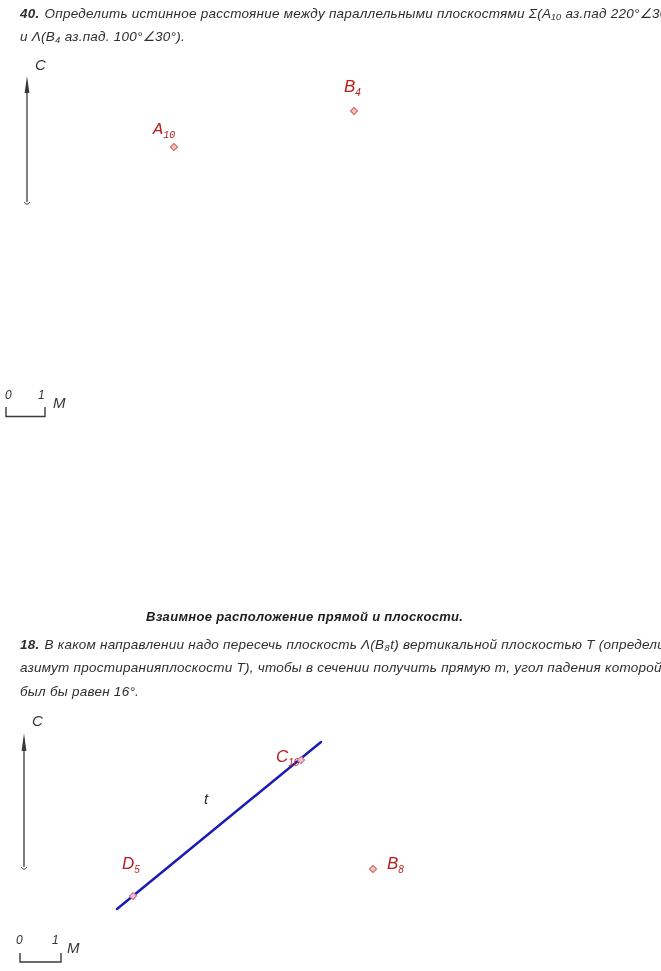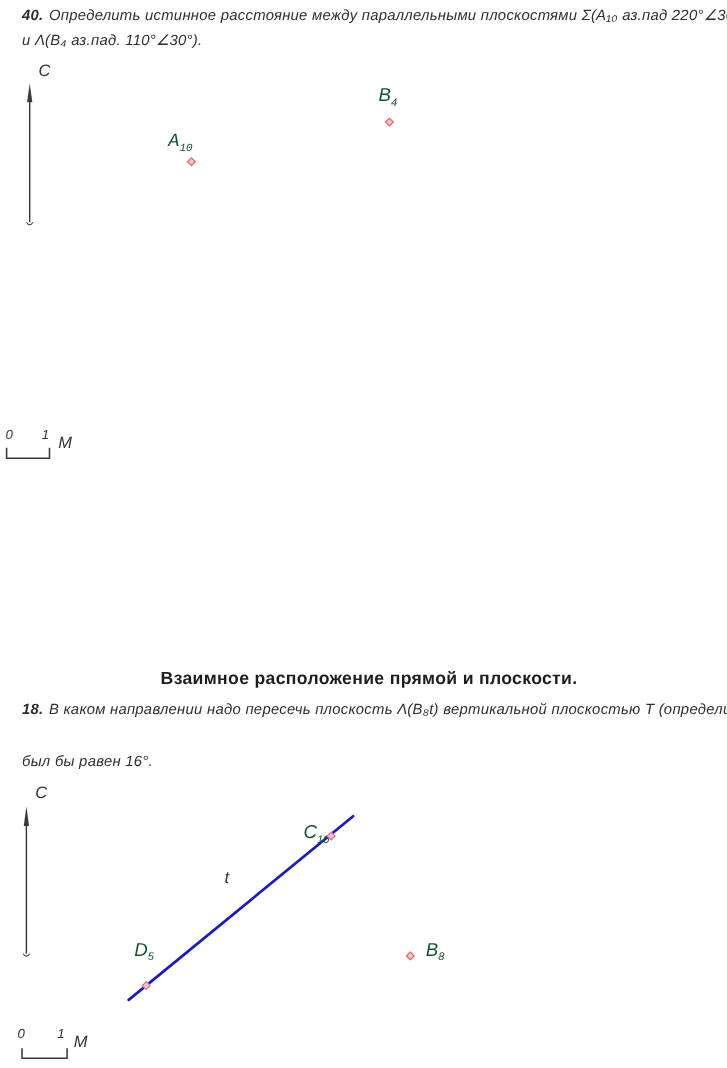--- a/index.html
+++ b/index.html
@@ -6,45 +6,45 @@
   #page {
     position:relative; width:661px; height:971px; background:#ffffff;
     font-family:"Liberation Sans", sans-serif; color:#2b2b2b; overflow:hidden;
   }
   .tline {
     position:absolute; font-style:italic; font-size:13.5px; letter-spacing:.25px;
     white-space:nowrap; color:#2e2e2e;
   }
   .tnum { font-weight:bold; margin-right:5px; }
   .title {
-    position:absolute; font-weight:bold; font-size:16px;
+    position:absolute; font-style:italic; font-weight:bold; font-size:13px;
     letter-spacing:.3px; white-space:nowrap; color:#1d1d1d;
   }
   .axis-label { position:absolute; font-style:italic; font-size:15px; color:#333; }
-  .plabel { position:absolute; font-style:italic; font-size:17px; color:#14532d; white-space:nowrap; }
+  .plabel { position:absolute; font-style:italic; font-size:17px; color:#b91c1c; white-space:nowrap; }
   .plabel .sub { font-size:10px; font-style:italic; vertical-align:-4px; }
   .llabel { position:absolute; font-style:italic; font-size:15px; color:#2e2e2e; }
   .slabel { position:absolute; font-style:italic; font-size:12px; color:#333; }
   .munit  { position:absolute; font-style:italic; font-size:15px; color:#333; }
   .marker {
     position:absolute; width:6px; height:6px; box-sizing:border-box;
     border:1.4px solid #cf6963; background:#f4c4c0; transform:rotate(45deg);
   }
   svg { position:absolute; overflow:visible; }
 </style>
 </head>
 <body>
 
 <div id="page">
 
   <div class="tline" style="left:20px; top:5px;">
     <span class="tnum">40.</span><span>Определить истинное расстояние между параллельными плоскостями Σ(А₁₀ аз.пад 220°∠30°)</span>
   </div>
   <div class="tline" style="left:20px; top:28px;">
-    <span>и Λ(В₄ аз.пад. 110°∠30°).</span>
+    <span>и Λ(В₄ аз.пад. 100°∠30°).</span>
   </div>
 
   <svg width="60" height="170" style="left:0; top:50px;">
     <line x1="27" y1="40" x2="27" y2="152" stroke="#3a3a3a" stroke-width="1.3"></line>
     <polygon points="27,26 24.6,43 29.4,43" fill="#3a3a3a"></polygon>
     <path d="M24,152 q3,4.5 6,0" fill="none" stroke="#3a3a3a" stroke-width="1"></path>
   </svg>
   <div class="axis-label" style="left:35px; top:56px;">C</div>
 
   <div class="plabel" style="left:153px; top:120px;font-family:Liberation Mono, monospace;">
@@ -61,20 +61,23 @@
   <div class="slabel" style="left:38px; top:388px;">1</div>
   <svg width="60" height="25" style="left:0; top:400px;">
     <polyline points="6,7 6,16.5 45,16.5 45,7" fill="none" stroke="#3a3a3a" stroke-width="1.4"></polyline>
   </svg>
   <div class="munit" style="left:53px; top:394px;">М</div>
 
   <div class="title" style="left:146px; top:609px;">Взаимное расположение прямой и плоскости.</div>
 
   <div class="tline" style="left:20px; top:637px;">
     <span class="tnum">18.</span><span>В каком направлении надо пересечь плоскость Λ(В₈t) вертикальной плоскостью Т (определить</span>
+  </div>
+  <div class="tline" style="left:20px; top:660px;">
+    <span>азимут простиранияплоскости Т), чтобы в сечении получить прямую m, угол падения которой</span>
   </div>
   <div class="tline" style="left:20px; top:684px;">
     <span>был бы равен 16°.</span>
   </div>
 
   <svg width="60" height="170" style="left:0; top:708px;">
     <line x1="24" y1="42" x2="24" y2="159" stroke="#3a3a3a" stroke-width="1.3"></line>
     <polygon points="24,25 21.6,43 26.4,43" fill="#3a3a3a"></polygon>
     <path d="M21,159 q3,4.5 6,0" fill="none" stroke="#3a3a3a" stroke-width="1"></path>
   </svg>

